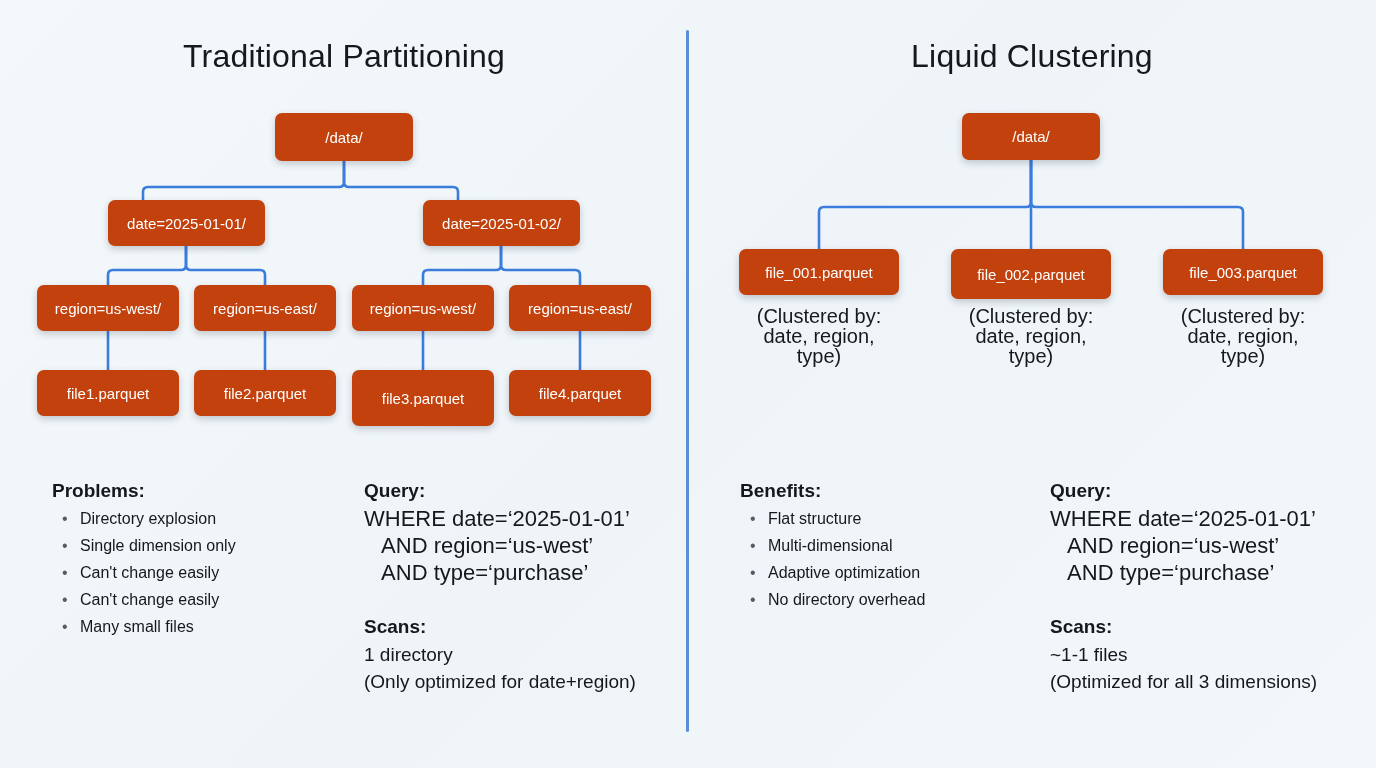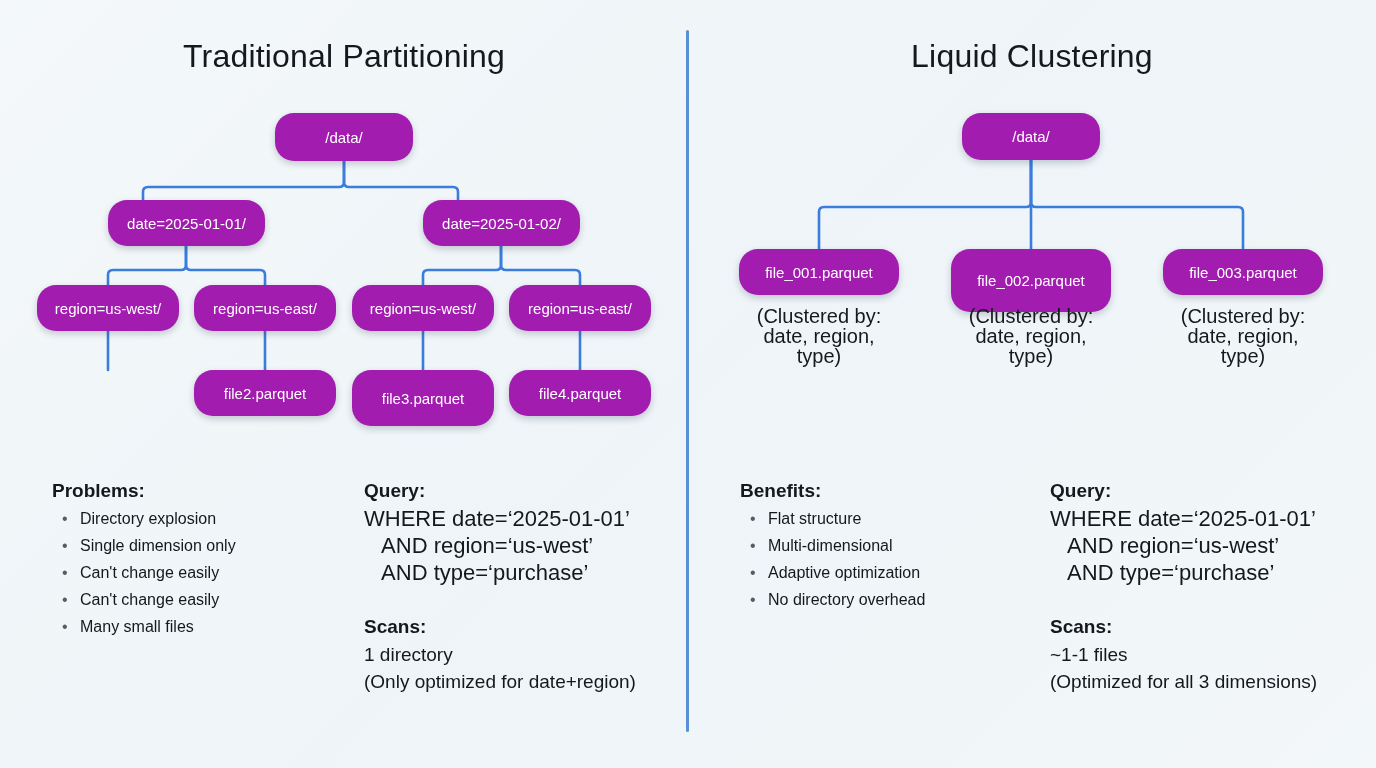--- a/index.html
+++ b/index.html
@@ -54,23 +54,23 @@
     fill: none;
     stroke: #3b7ddd;
     stroke-width: 2.6;
     stroke-linecap: round;
     stroke-linejoin: round;
   }
 
   
   .node {
     position: absolute;
-    background: #a21caf;
+    background: #c2410c;
     color: #ffffff;
-    border-radius: 19px;
+    border-radius: 7px;
     display: flex;
     align-items: center;
     justify-content: center;
     font-size: 15px;
     font-weight: 400;
     white-space: nowrap;
     box-shadow: 0 3px 7px rgba(25,35,55,0.22);
     box-sizing: border-box;
   }
   .node.root { font-size: 15px; }
@@ -170,28 +170,29 @@
   <div class="node root" style="left:275px; top:113px; width:138px; height:48px;">/data/</div>
 
   <div class="node" style="left:108px; top:200px; width:157px; height:46px;">date=2025-01-01/</div>
   <div class="node" style="left:423px; top:200px; width:157px; height:46px;">date=2025-01-02/</div>
 
   <div class="node" style="left:37px; top:285px; width:142px; height:46px;">region=us-west/</div>
   <div class="node" style="left:194px; top:285px; width:142px; height:46px;">region=us-east/</div>
   <div class="node" style="left:352px; top:285px; width:142px; height:46px;">region=us-west/</div>
   <div class="node" style="left:509px; top:285px; width:142px; height:46px;">region=us-east/</div>
 
+  <div class="node" style="left:37px; top:370px; width:142px; height:46px;">file1.parquet</div>
   <div class="node" style="left:194px; top:370px; width:142px; height:46px;">file2.parquet</div>
   <div class="node" style="left:352px; top:370px; width:142px; height:56px;">file3.parquet</div>
   <div class="node" style="left:509px; top:370px; width:142px; height:46px;">file4.parquet</div>
 
   <div class="node root" style="left:962px; top:113px; width:138px; height:47px;">/data/</div>
 
   <div class="node" style="left:739px; top:249px; width:160px; height:46px;">file_001.parquet</div>
-  <div class="node" style="left:951px; top:249px; width:160px; height:63px;">file_002.parquet</div>
+  <div class="node" style="left:951px; top:249px; width:160px; height:50px;">file_002.parquet</div>
   <div class="node" style="left:1163px; top:249px; width:160px; height:46px;">file_003.parquet</div>
 
   <div class="caption" style="left:739px; top:306px; width:160px;">(Clustered by:
 date, region, type)</div>
   <div class="caption" style="left:951px; top:306px; width:160px;">(Clustered by:
 date, region, type)</div>
   <div class="caption" style="left:1163px; top:306px; width:160px;">(Clustered by:
 date, region, type)</div>
 
   <div class="textblock" style="left:52px; top:477px; width:300px;">

